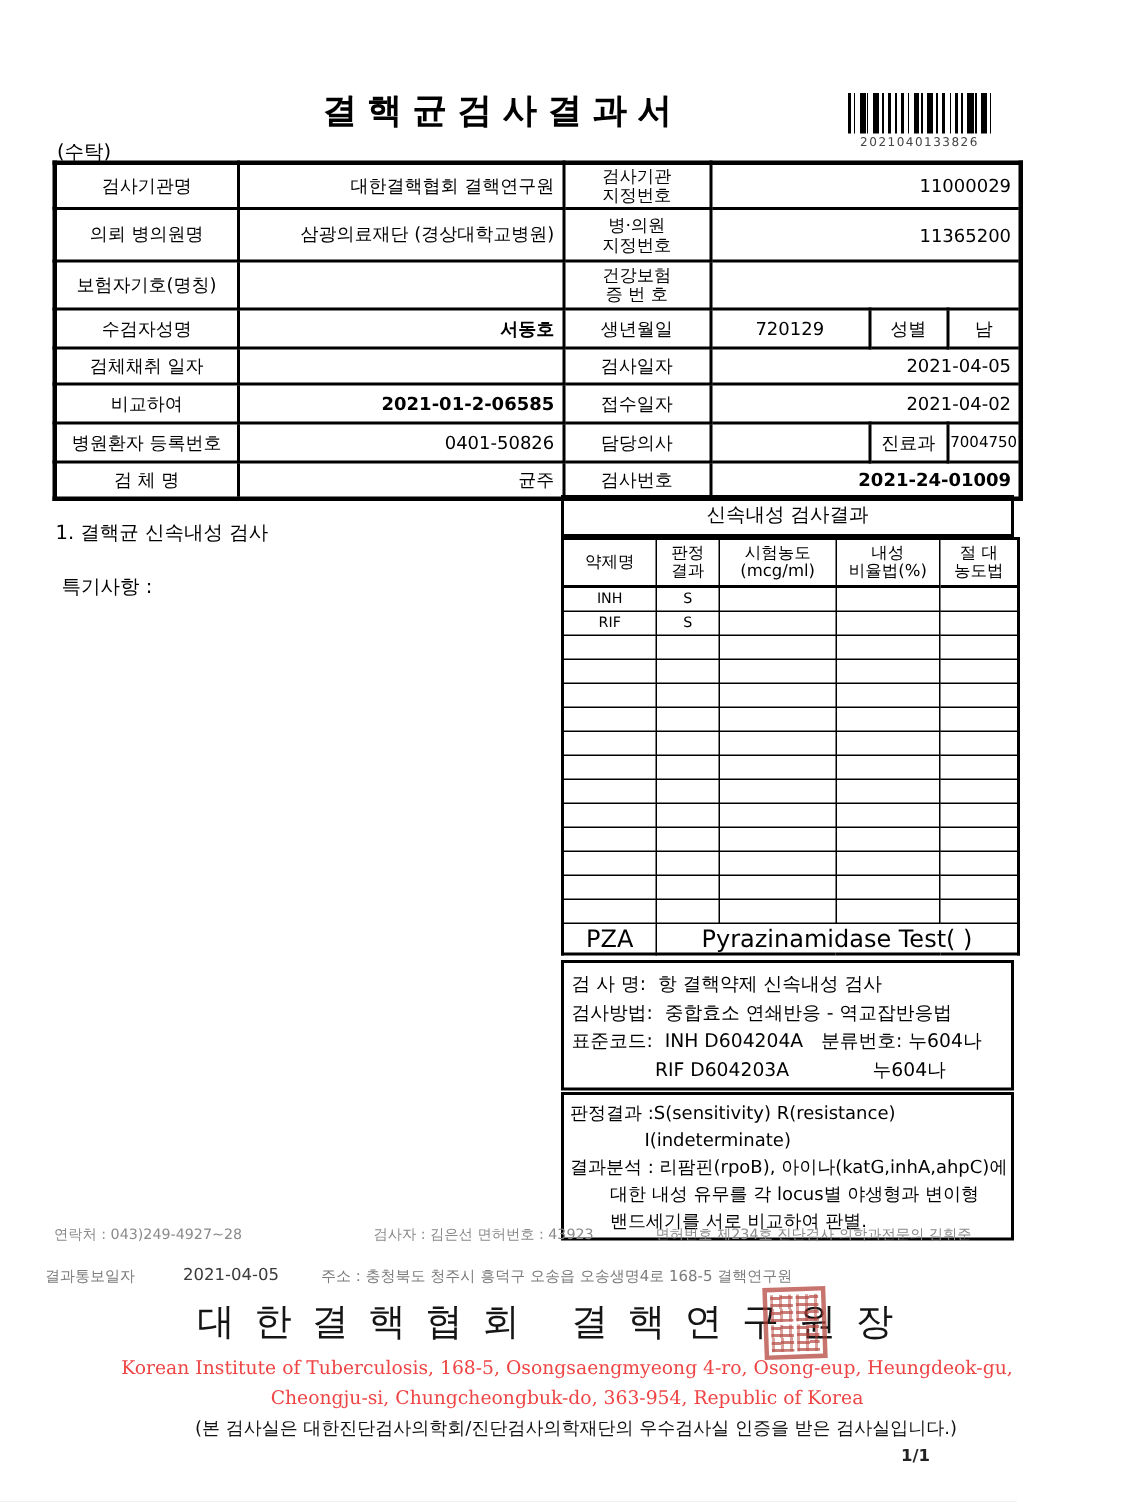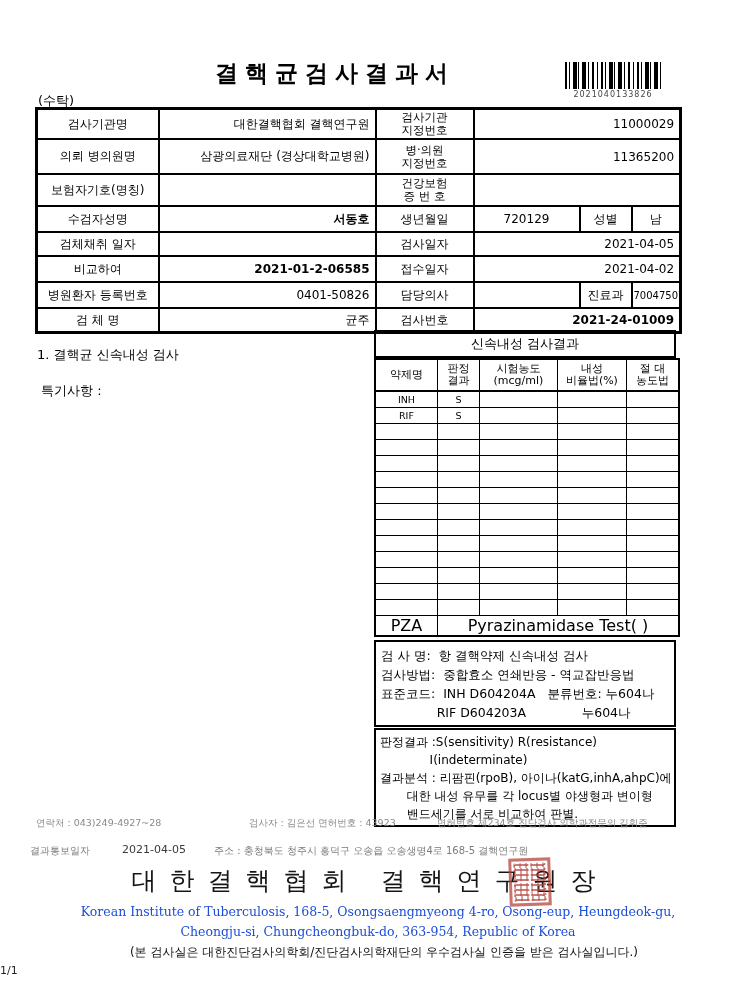--- a/index.html
+++ b/index.html
@@ -86,27 +86,27 @@
     display:grid; grid-template-columns:1fr 1fr; grid-template-rows:1fr 1fr;
     gap:2px; padding:2px; opacity:0.9;
   }
   .seal i {
     display:block;
     background:
       repeating-linear-gradient(0deg, rgba(178,62,55,0.75) 0 2px, transparent 2px 5px),
       repeating-linear-gradient(90deg, rgba(178,62,55,0.55) 0 2px, transparent 2px 6px);
   }
   .eng { position:absolute; left:0; width:756px; text-align:center;
-         font-family:"DejaVu Serif", serif; font-size:12.5px; color:#1d4ed8; white-space:nowrap; }
+         font-family:"DejaVu Serif", serif; font-size:12.5px; color:#ef4444; white-space:nowrap; }
   .eng.l1 { top:904px; }
   .eng.l2 { top:924px; }
   .cert { position:absolute; left:6px; top:944px; width:756px; text-align:center;
           font-size:12px; color:#111; white-space:nowrap; }
-  .page-num { position:absolute; left:0; top:964px; width:620px; text-align:left;
-          font-size:11px; color:#222; }
+  .page-num { position:absolute; left:0; top:964px; width:620px; text-align:right;
+          font-size:11px; color:#222;font-weight:bold; }
 </style>
 </head>
 <body>
 
 <div class="doc">
 
   <div class="consign-note">(수탁)</div>
   <div class="doc-title">결핵균검사결과서</div>
   <div class="barcode-wrap">
     <div class="barcode"></div>

